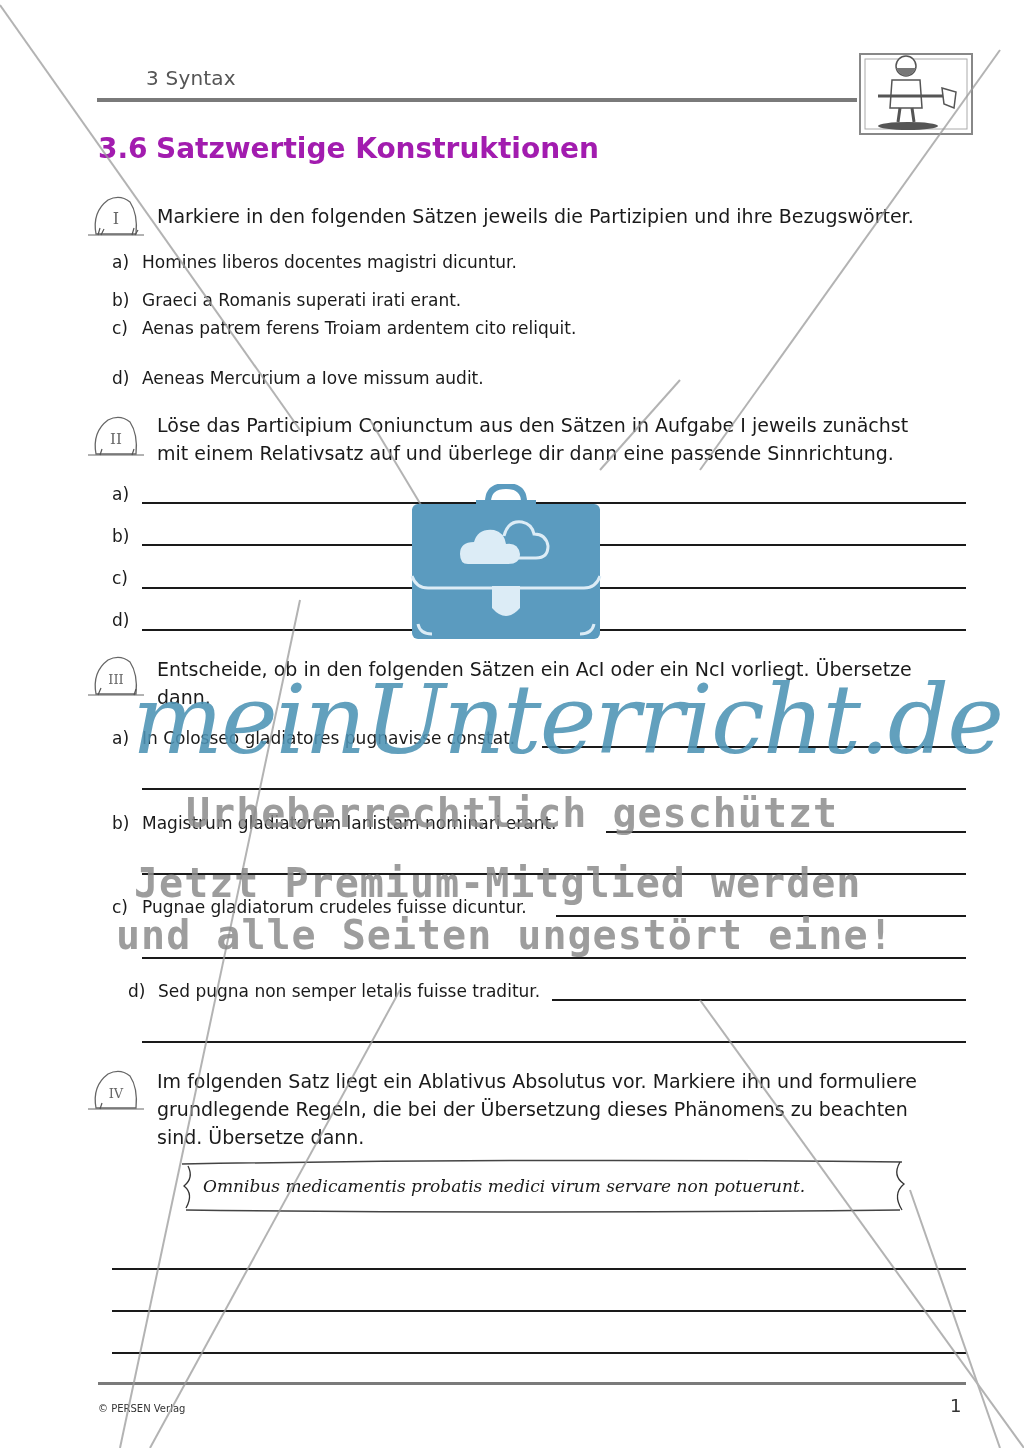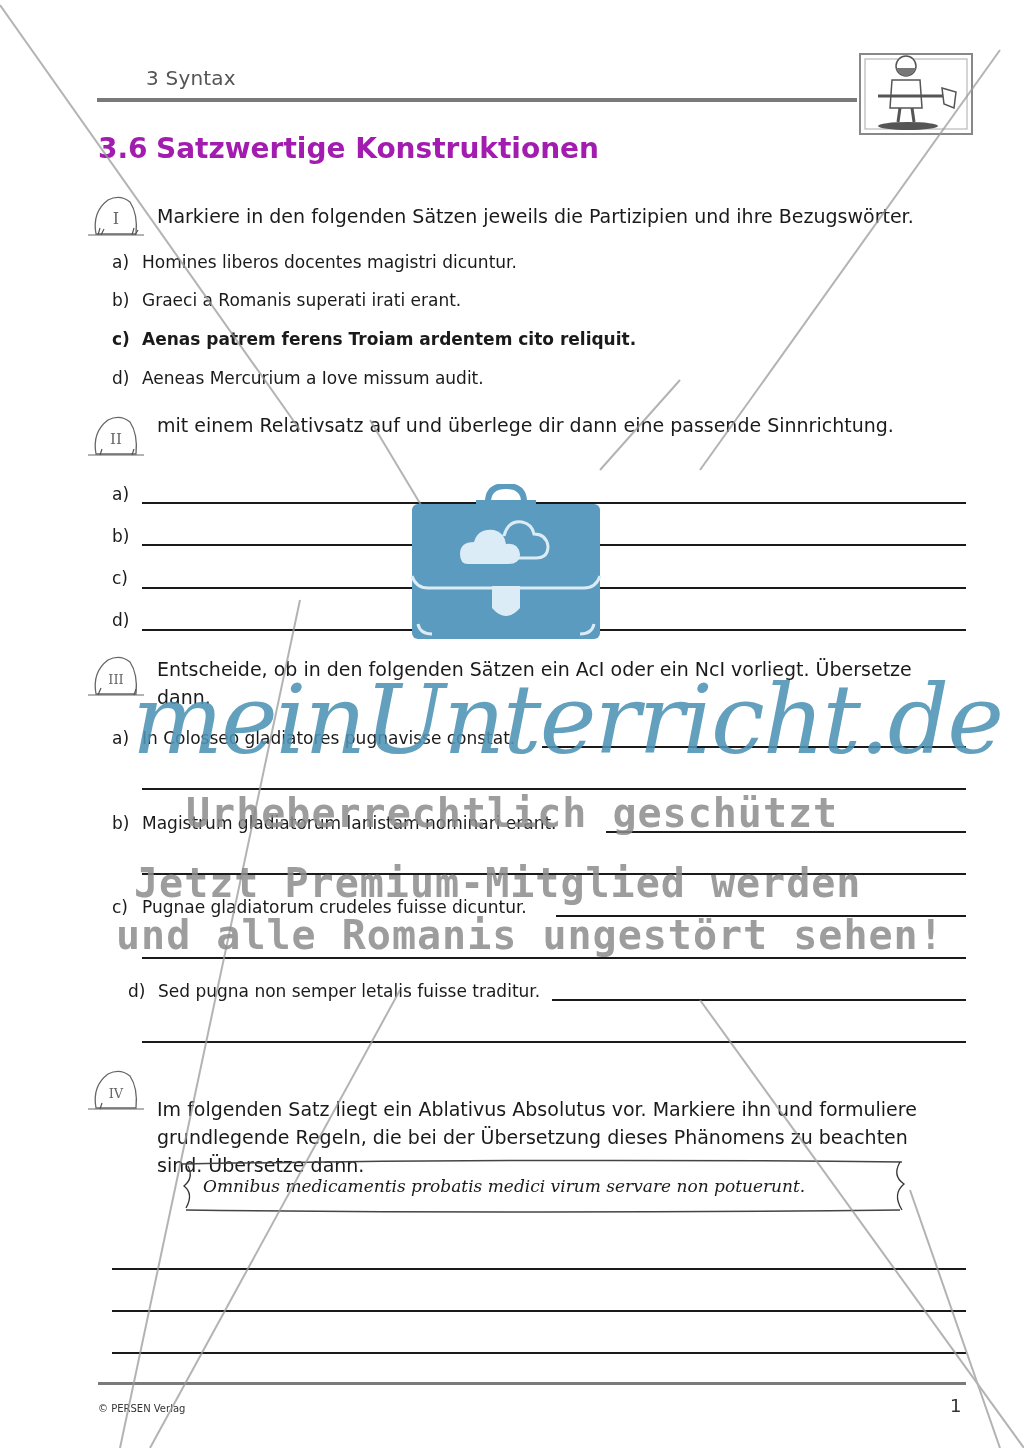--- a/index.html
+++ b/index.html
@@ -66,30 +66,31 @@
 <svg class="abs task-icon" style="left:86px; top:192px;" viewBox="0 0 62 48">
   <path d="M10 42 Q6 20 22 8 Q34 2 44 10 Q52 22 50 42 Z" fill="#fff" stroke="#666" stroke-width="1.3"></path>
   <text x="30" y="32" font-family="DejaVu Serif, serif" font-size="16" fill="#666" text-anchor="middle">I</text>
   <line x1="2" y1="43" x2="58" y2="43" stroke="#666" stroke-width="1"></line>
   <path d="M12 43 L14 36 M15 43 L18 37 M46 43 L48 36 M49 43 L52 38" stroke="#555" stroke-width="1.2"></path>
 </svg>
 <div class="abs task-text" style="left:157px; top:202px;">Markiere in den folgenden Sätzen jeweils die Partizipien und ihre Bezugswörter.</div>
 
 <div class="abs item" style="left:112px; top:252px;"><span class="lbl">a)</span><span>Homines liberos docentes magistri dicuntur.</span></div>
 <div class="abs item" style="left:112px; top:290px;"><span class="lbl">b)</span><span>Graeci a Romanis superati irati erant.</span></div>
-<div class="abs item" style="left:112px; top:329px;font-weight:bold;"><span class="lbl">c)</span><span>Aenas patrem ferens Troiam ardentem cito reliquit.</span></div>
+<div class="abs item" style="left:112px; top:318px;"><span class="lbl">c)</span><span>Aenas patrem ferens Troiam ardentem cito reliquit.</span></div>
 <div class="abs item" style="left:112px; top:368px;"><span class="lbl">d)</span><span>Aeneas Mercurium a Iove missum audit.</span></div>
 
 <svg class="abs task-icon" style="left:86px; top:412px;" viewBox="0 0 62 48">
   <path d="M10 42 Q6 20 22 8 Q34 2 44 10 Q52 22 50 42 Z" fill="#fff" stroke="#666" stroke-width="1.3"></path>
   <text x="30" y="32" font-family="DejaVu Serif, serif" font-size="15" fill="#666" text-anchor="middle">II</text>
   <line x1="2" y1="43" x2="58" y2="43" stroke="#666" stroke-width="1"></line>
   <path d="M14 43 L16 37 M46 43 L48 37" stroke="#555" stroke-width="1.2"></path>
 </svg>
 <div class="abs task-text" style="left:157px; top:411px;">
+  <div>Löse das Participium Coniunctum aus den Sätzen in Aufgabe I jeweils zunächst</div>
   <div>mit einem Relativsatz auf und überlege dir dann eine passende Sinnrichtung.</div>
 </div>
 
 <div class="abs item" style="left:112px; top:484px;">a)</div>
 <div class="abs rule" style="left:142px; top:502px; width:824px;"></div>
 <div class="abs item" style="left:112px; top:526px;">b)</div>
 <div class="abs rule" style="left:142px; top:544px; width:824px;"></div>
 <div class="abs item" style="left:112px; top:568px;">c)</div>
 <div class="abs rule" style="left:142px; top:587px; width:824px;"></div>
 <div class="abs item" style="left:112px; top:610px;">d)</div>
@@ -121,21 +122,21 @@
 <div class="abs item" style="left:128px; top:981px;"><span class="lbl">d)</span><span>Sed pugna non semper letalis fuisse traditur.</span></div>
 <div class="abs rule" style="left:552px; top:999px; width:414px;"></div>
 <div class="abs rule" style="left:142px; top:1041px; width:824px;"></div>
 
 <svg class="abs task-icon" style="left:86px; top:1066px;" viewBox="0 0 62 48">
   <path d="M10 42 Q6 20 22 8 Q34 2 44 10 Q52 22 50 42 Z" fill="#fff" stroke="#666" stroke-width="1.3"></path>
   <text x="30" y="32" font-family="DejaVu Serif, serif" font-size="13" fill="#666" text-anchor="middle">IV</text>
   <line x1="2" y1="43" x2="58" y2="43" stroke="#666" stroke-width="1"></line>
   <path d="M14 43 L16 37" stroke="#555" stroke-width="1.2"></path>
 </svg>
-<div class="abs task-text" style="left:157px; top:1067px;margin-top:28px;">
+<div class="abs task-text" style="left:157px; top:1067px;">
   <div>Im folgenden Satz liegt ein Ablativus Absolutus vor. Markiere ihn und formuliere</div>
   <div>grundlegende Regeln, die bei der Übersetzung dieses Phänomens zu beachten</div>
   <div>sind. Übersetze dann.</div>
 </div>
 
 <svg class="abs scroll-box" viewBox="0 0 730 56" preserveAspectRatio="none">
   <path d="M2 6 Q360 0 722 4" fill="none" stroke="#444" stroke-width="1.5"></path>
   <path d="M6 52 Q360 56 720 52" fill="none" stroke="#444" stroke-width="1.5"></path>
   <path d="M8 8 Q14 20 4 28 Q14 36 6 50" fill="none" stroke="#333" stroke-width="1.3"></path>
   <path d="M720 4 Q712 18 724 26 Q712 36 722 52" fill="none" stroke="#333" stroke-width="1.3"></path>
@@ -170,13 +171,13 @@
   <path d="M60 80 Q52 80 52 70 Q52 58 66 58 Q70 44 86 46 Q96 48 98 60 Q110 58 112 70 Q112 80 100 80 Z" fill="#dcecf6"></path>
   <path d="M96 52 Q100 36 114 38 Q124 40 126 50 Q138 50 140 62 Q140 74 128 74 L108 74" fill="none" stroke="#dcecf6" stroke-width="3"></path>
   <path d="M4 92 Q8 104 20 104 L176 104 Q188 104 192 92" fill="none" stroke="#dcecf6" stroke-width="3"></path>
   <path d="M84 102 L112 102 L112 124 Q98 140 84 124 Z" fill="#dcecf6"></path>
   <path d="M10 140 Q12 150 24 150 M186 140 Q184 150 172 150" fill="none" stroke="#dcecf6" stroke-width="3"></path>
 </svg>
 
 <div class="abs wm-script">meinUnterricht.de</div>
 <div class="abs wm-gray wm1">Urheberrechtlich geschützt</div>
 <div class="abs wm-gray wm2">Jetzt Premium-Mitglied werden</div>
-<div class="abs wm-gray wm3">und alle Romanis ungestört sehen!</div>
+<div class="abs wm-gray wm3">und alle Seiten ungestört eine!</div>
 
 </body></html>

